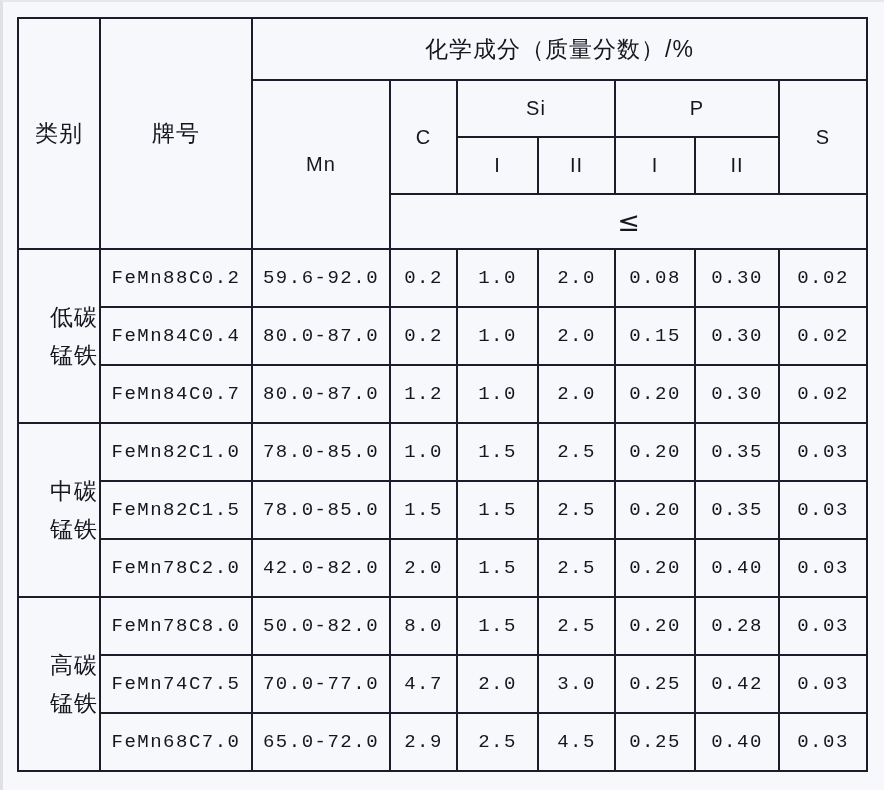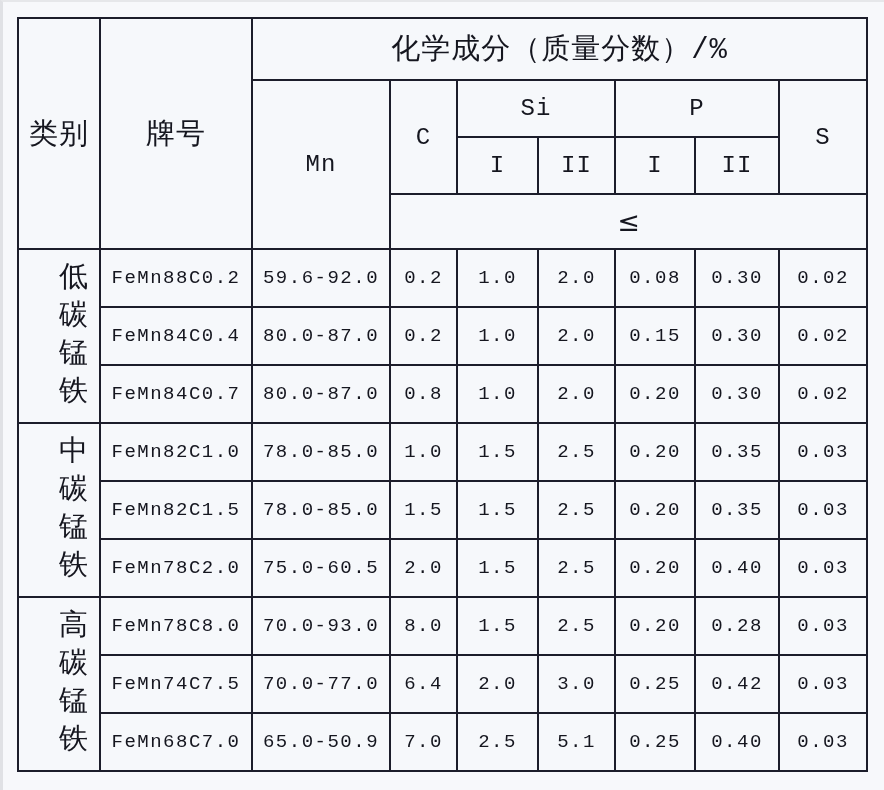--- a/index.html
+++ b/index.html
@@ -28,32 +28,32 @@
   }
   table.comp th,table.comp td{
     border:2px solid var(--border);
     padding:0;
     text-align:center;
     vertical-align:middle;
     font-weight:normal;
     overflow:hidden;
   }
   .cjk{
-    font-family:Liberation Mono, monospace;
-    font-size:29px;
+    font-family:Liberation Sans, sans-serif;
+    font-size:23px;
     letter-spacing:1px;
   }
   .lat{
     font-family:"Liberation Mono",monospace;
     font-size:19px;
     letter-spacing:1.5px;
   }
   .hlat{
-    font-family:Liberation Mono, monospace;
-    font-size:24px;
+    font-family:Liberation Sans, sans-serif;
+    font-size:20px;
     letter-spacing:1px;
     margin-left:11px;
   }
   .limit{
     font-family:"DejaVu Sans",sans-serif;
     font-size:27px;
     font-style:italic;
   }
   .cat-line{line-height:38px;margin-left:30px;}
   tr.hr1{height:62px;}
@@ -124,21 +124,21 @@
     <td class="lat">0.2</td>
     <td class="lat">1.0</td>
     <td class="lat">2.0</td>
     <td class="lat">0.15</td>
     <td class="lat">0.30</td>
     <td class="lat">0.02</td>
   </tr>
   <tr class="dr">
     <td class="lat">FeMn84C0.7</td>
     <td class="lat">80.0-87.0</td>
-    <td class="lat">0.8</td>
+    <td class="lat">1.2</td>
     <td class="lat">1.0</td>
     <td class="lat">2.0</td>
     <td class="lat">0.20</td>
     <td class="lat">0.30</td>
     <td class="lat">0.02</td>
   </tr>
 
   <tr class="dr">
     <td rowspan="3" class="cjk">
       <div class="cat-line">中碳</div>
@@ -158,57 +158,57 @@
     <td class="lat">78.0-85.0</td>
     <td class="lat">1.5</td>
     <td class="lat">1.5</td>
     <td class="lat">2.5</td>
     <td class="lat">0.20</td>
     <td class="lat">0.35</td>
     <td class="lat">0.03</td>
   </tr>
   <tr class="dr">
     <td class="lat">FeMn78C2.0</td>
-    <td class="lat">75.0-60.5</td>
+    <td class="lat">42.0-82.0</td>
     <td class="lat">2.0</td>
     <td class="lat">1.5</td>
     <td class="lat">2.5</td>
     <td class="lat">0.20</td>
     <td class="lat">0.40</td>
     <td class="lat">0.03</td>
   </tr>
 
   <tr class="dr">
     <td rowspan="3" class="cjk">
       <div class="cat-line">高碳</div>
       <div class="cat-line">锰铁</div>
     </td>
     <td class="lat">FeMn78C8.0</td>
-    <td class="lat">70.0-93.0</td>
+    <td class="lat">50.0-82.0</td>
     <td class="lat">8.0</td>
     <td class="lat">1.5</td>
     <td class="lat">2.5</td>
     <td class="lat">0.20</td>
     <td class="lat">0.28</td>
     <td class="lat">0.03</td>
   </tr>
   <tr class="dr">
     <td class="lat">FeMn74C7.5</td>
     <td class="lat">70.0-77.0</td>
-    <td class="lat">6.4</td>
+    <td class="lat">4.7</td>
     <td class="lat">2.0</td>
     <td class="lat">3.0</td>
     <td class="lat">0.25</td>
     <td class="lat">0.42</td>
     <td class="lat">0.03</td>
   </tr>
   <tr class="dr">
     <td class="lat">FeMn68C7.0</td>
-    <td class="lat">65.0-50.9</td>
-    <td class="lat">7.0</td>
-    <td class="lat">2.5</td>
-    <td class="lat">5.1</td>
+    <td class="lat">65.0-72.0</td>
+    <td class="lat">2.9</td>
+    <td class="lat">2.5</td>
+    <td class="lat">4.5</td>
     <td class="lat">0.25</td>
     <td class="lat">0.40</td>
     <td class="lat">0.03</td>
   </tr>
 </tbody>
   </table>
 
 </body></html>

